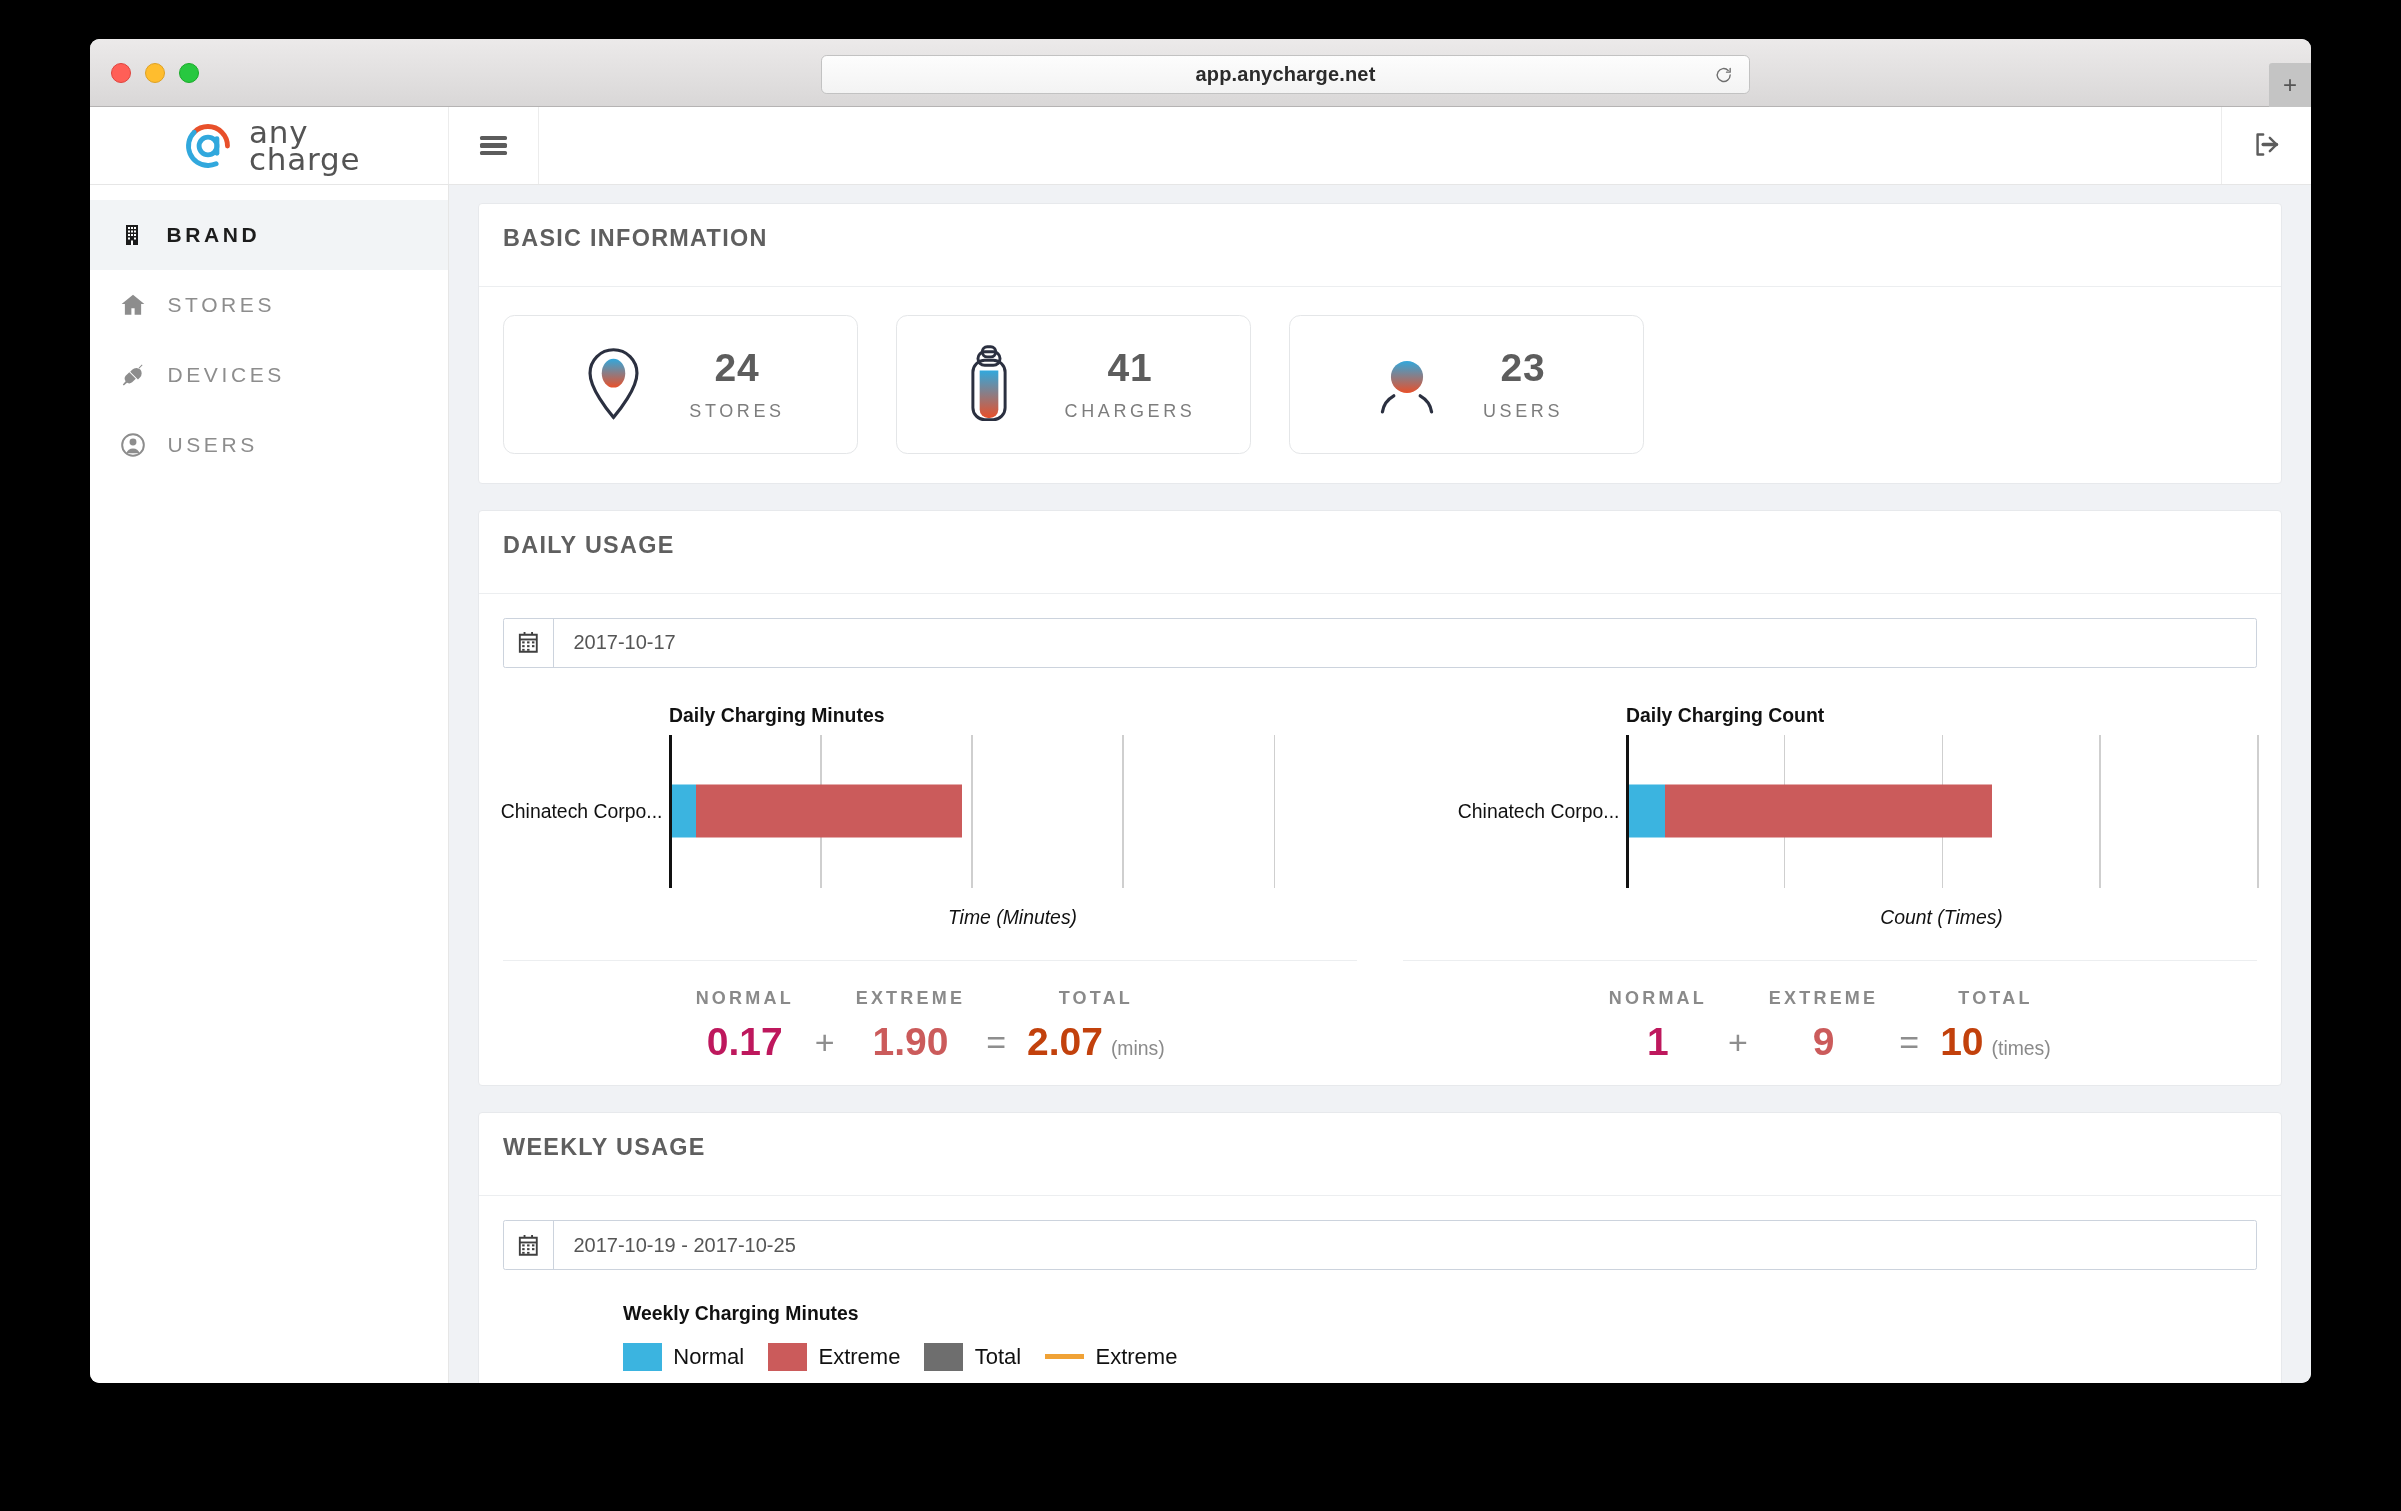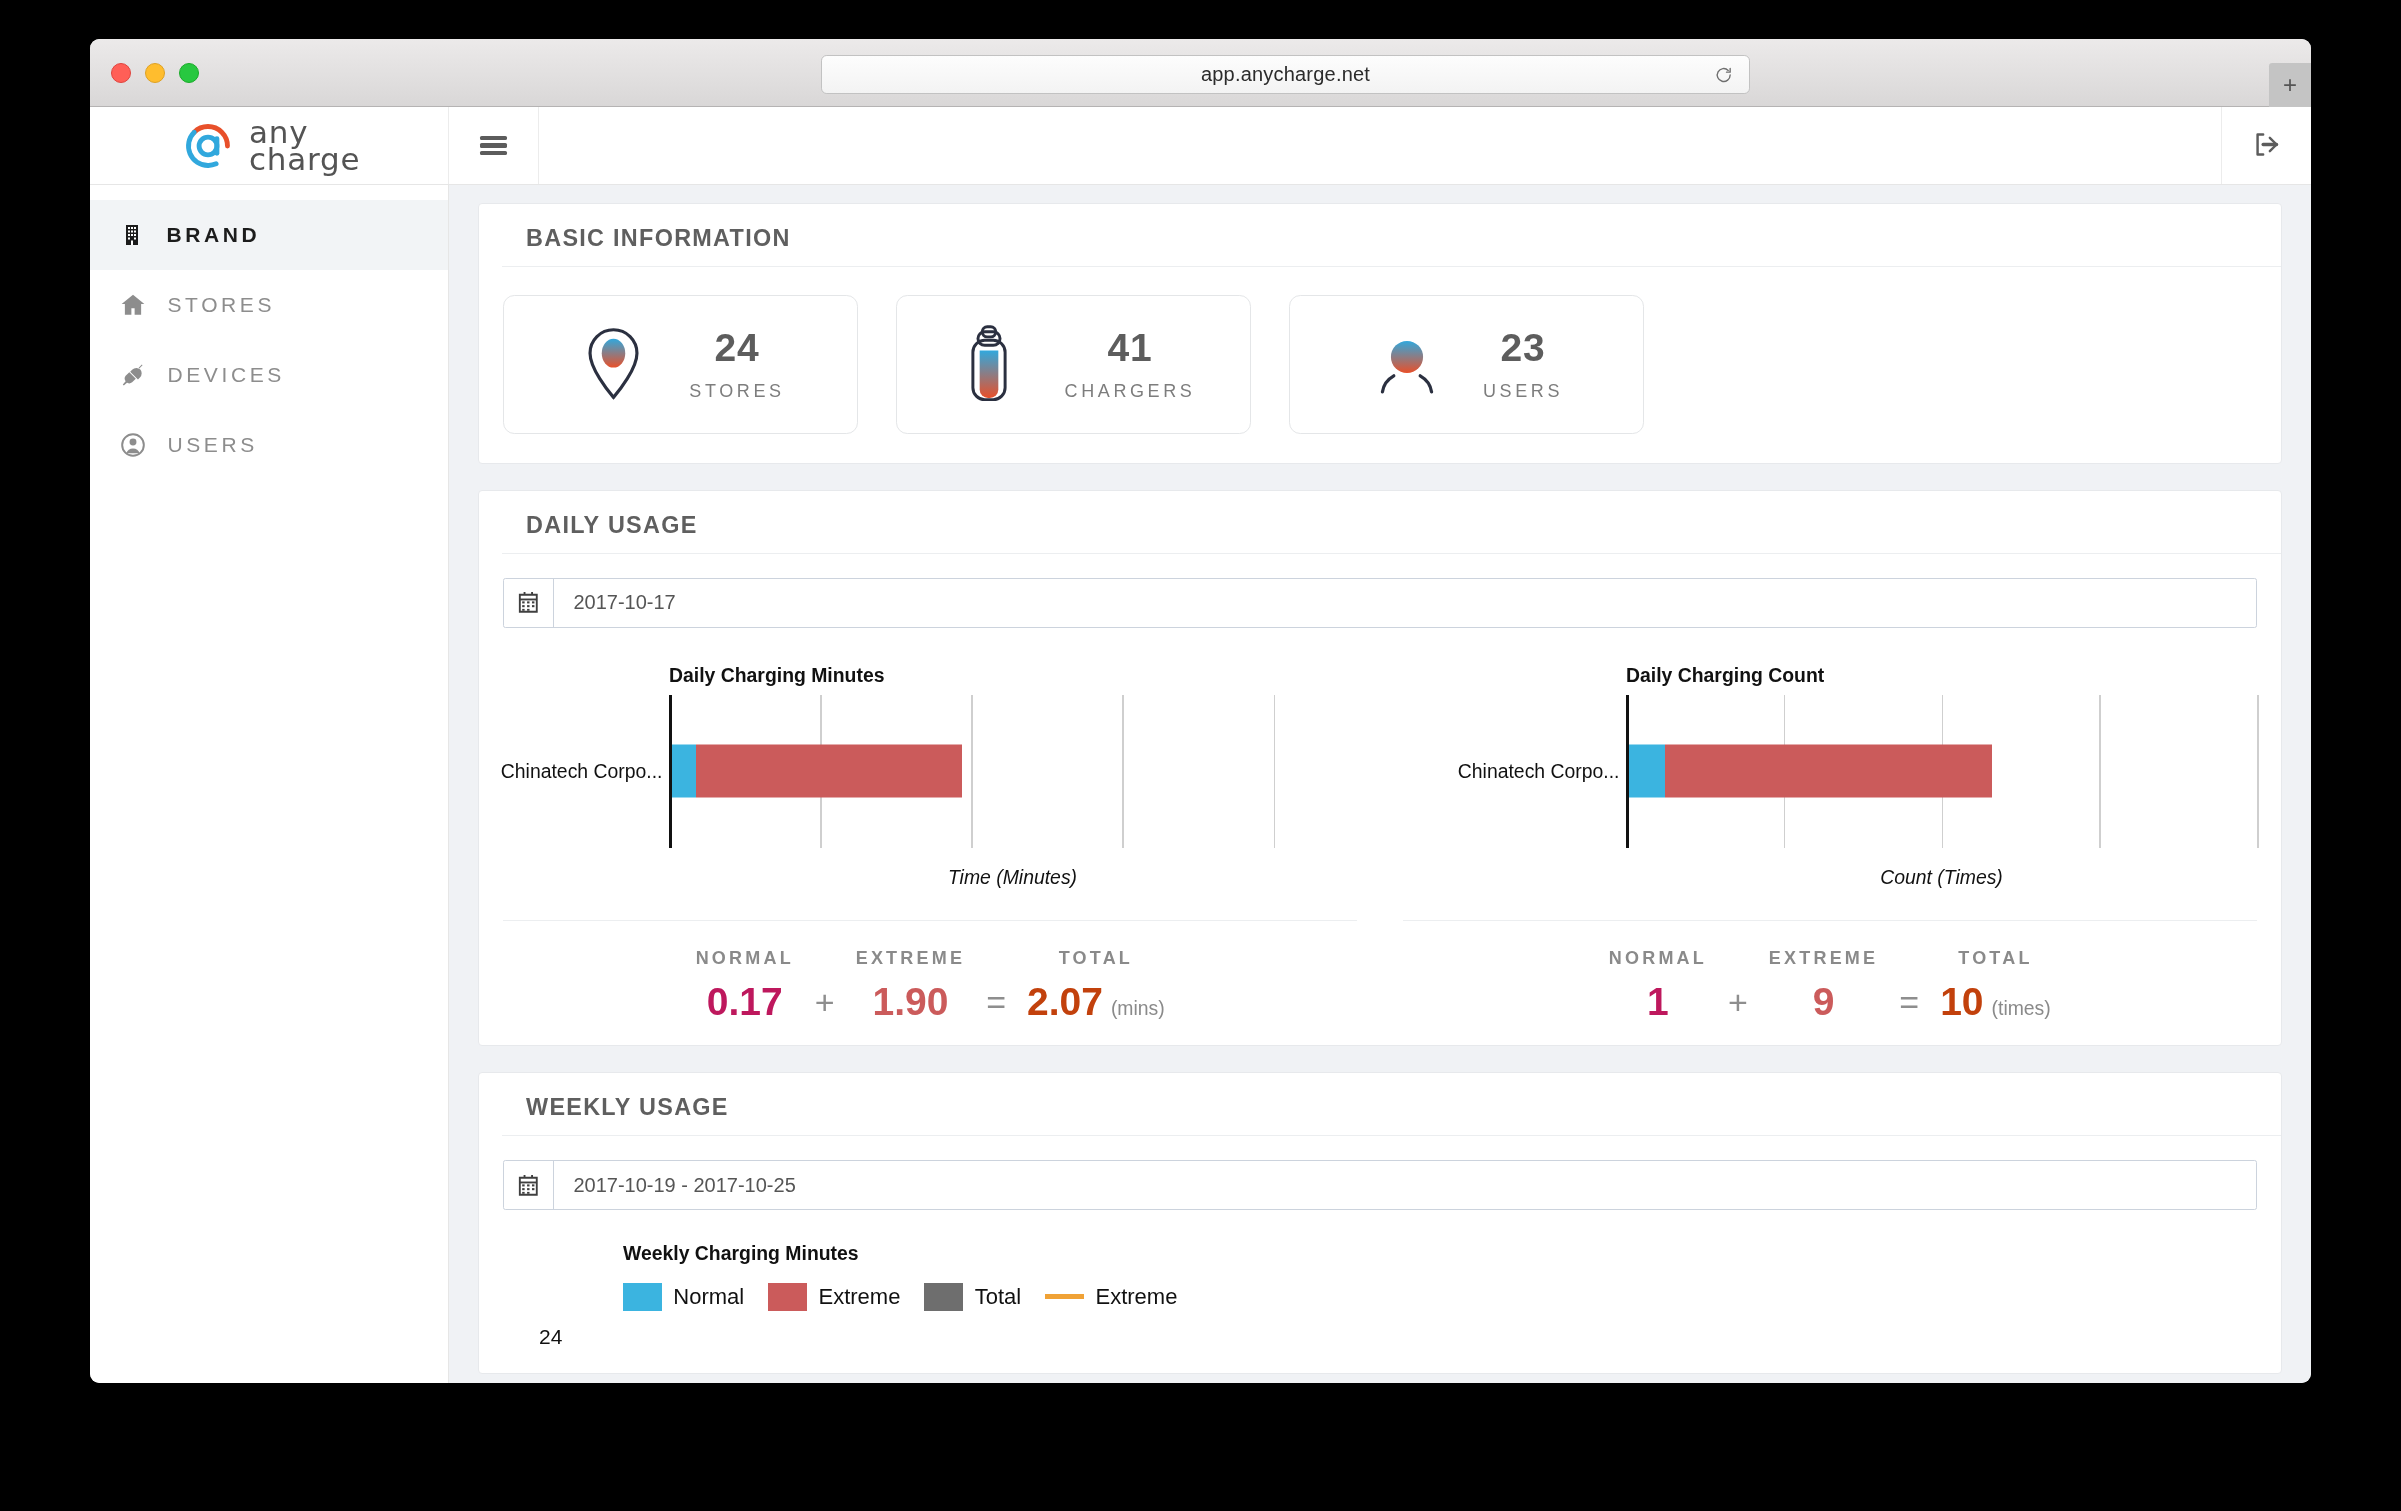--- a/index.html
+++ b/index.html
@@ -34,21 +34,21 @@
   .traffic.green  { left: 89px; background: #28c840; border: 0.8px solid #1aab29; }
 
   #url-bar {
     position: absolute; left: 731px; top: 16px;
     width: 929px; height: 39px;
     background: linear-gradient(#fdfdfd,#f3f3f3);
     border: 0.8px solid #c2c2c2;
     border-radius: 5.7px;
     display: flex; align-items: center; justify-content: center;
   }
-  #url-text { font-size: 20px; color: #2b2b2b; letter-spacing:0.2px; }
+  #url-text { font-size: 20px; color: #2b2b2b; letter-spacing:0.2px;font-weight:bold; }
   #reload-icon {
     position: absolute; right: 16px; top: 50%; transform: translateY(-50%);
     width: 19.4px; height: 19.4px; color: #6f6f6f;
   }
   #new-tab-button {
     position: absolute; right: 0px; top: 24px;
     width: 42px; height: 44px;
     background: #c4c4c4;
     display: flex; align-items: center; justify-content: center;
     font-size: 24px; color: #555; line-height: 1;
@@ -121,23 +121,22 @@
     padding: 18px 29px 0 29px;
     overflow: hidden;
   }
   .panel {
     background: #fff;
     border: 0.8px solid #e7e9ec;
     border-radius: 4px;
     margin-bottom: 26px;
   }
   .panel-head {
-    padding: 21px 24px 14px 24px;
+    padding: 21px 24px 34px 24px;
     border-bottom: 0.8px solid #eceef0;
-    margin-left: 23px;
   }
   .panel-title {
     font-size: 23.4px; font-weight: 700;
     letter-spacing: 1.3px; color: #5f5f5f;
   }
   .panel-body { padding: 24px; }
 
   
   #stat-cards { display: flex; gap: 38px; padding: 27.5px 24px 29px 24px; }
   .stat-card {

